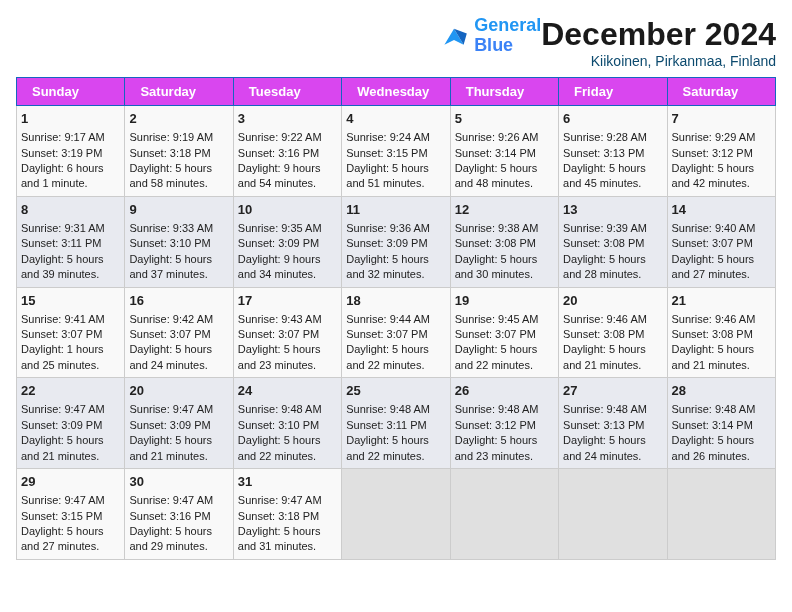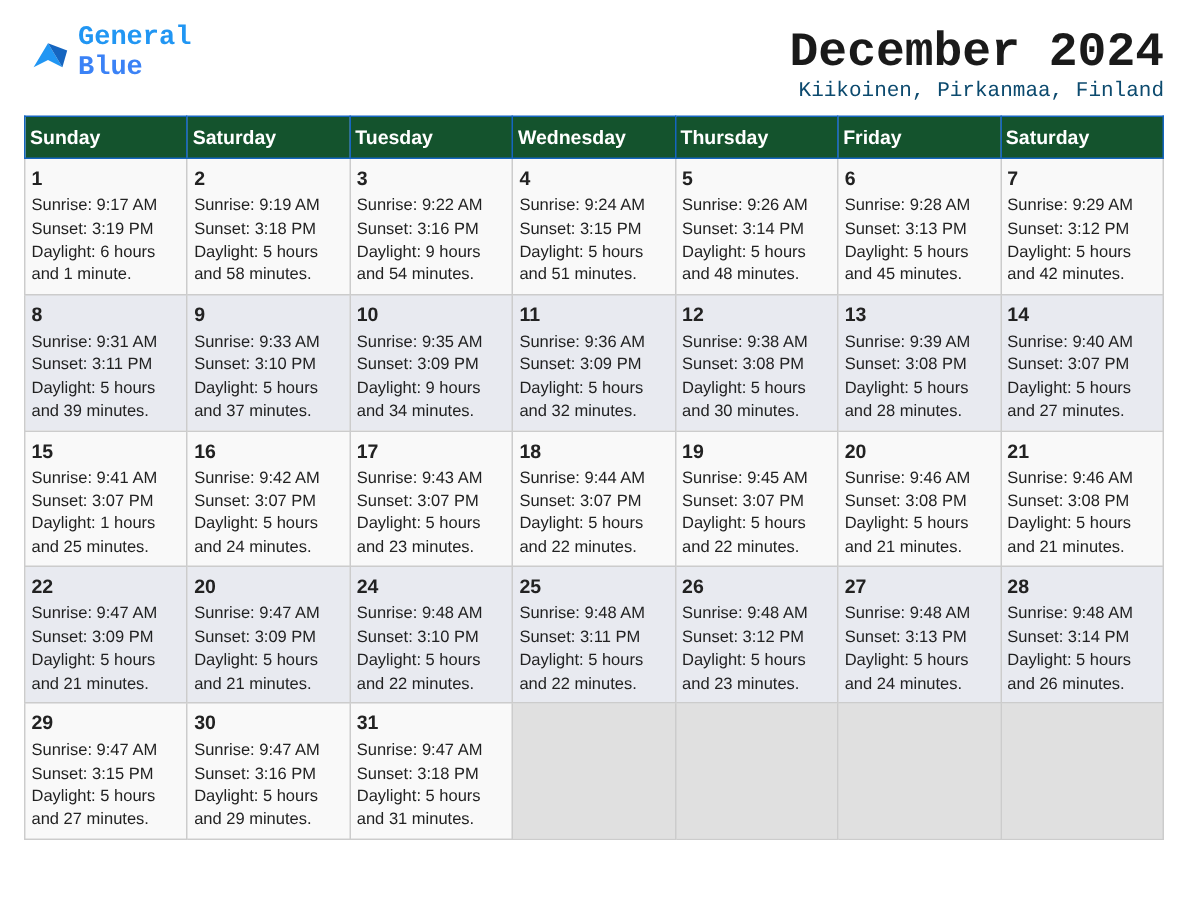--- a/index.html
+++ b/index.html
@@ -5,24 +5,23 @@
     * { box-sizing: border-box; margin: 0; padding: 0; }
     body {
       font-family: Arial, sans-serif;
       background: #fff;
       width: 792px;
       min-height: 612px;
       padding: 16px;
     }
     .header-area {
       display: flex;
-      justify-content: space-between;
+      justify-content: flex-end;
       align-items: flex-start;
       margin-bottom: 8px;
-      font-family: Liberation Mono, monospace;
     }
     .logo {
       display: flex;
       align-items: center;
       gap: 4px;
     }
     .logo-text {
       font-size: 18px;
       font-weight: bold;
       color: #1a1a1a;
@@ -35,35 +34,34 @@
       width: 32px;
       height: 28px;
     }
     .title-area {
       text-align: right;
     }
     .month-title {
       font-size: 32px;
       font-weight: bold;
       color: #1a1a1a;
-      margin-left: 10px;
     }
     .location-title {
       font-size: 14px;
       color: #0c4a6e;
     }
     table {
       width: 100%;
       border-collapse: collapse;
       font-size: 11px;
     }
     thead tr th {
-      background-color: #14532d;
+      background-color: #d946ef;
       color: #fff;
-      padding: 6px 3px;
+      padding: 6px 15px;
       text-align: left;
       font-size: 13px;
       font-weight: bold;
       border: 1px solid #1565C0;
     }
     tbody tr td {
       border: 1px solid #ccc;
       vertical-align: top;
       padding: 4px;
       height: 80px;

